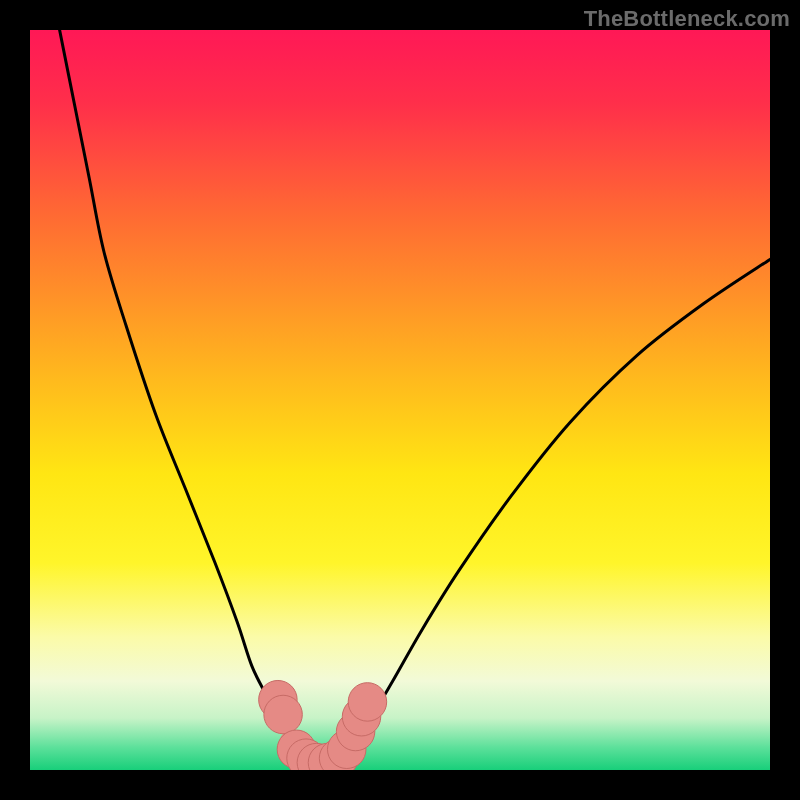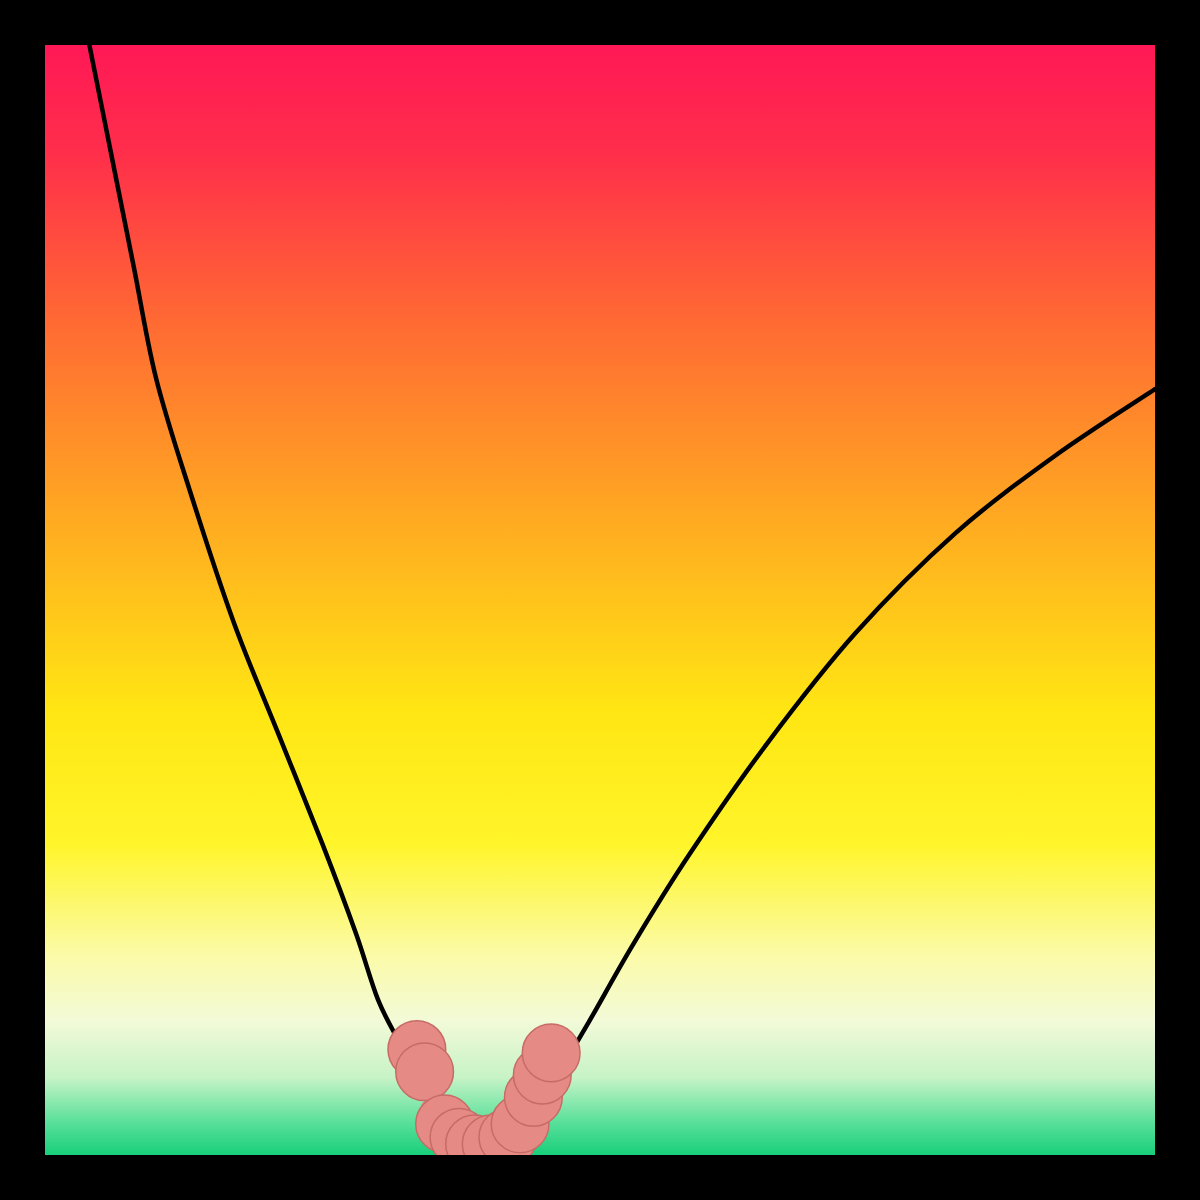--- a/index.html
+++ b/index.html
@@ -36,20 +36,21 @@
     letter-spacing: 0.2px;
   }
   svg {
     display: block;
   }
 </style>
 </head>
 <body>
 
 <div class="frame">
+  <div class="watermark">TheBottleneck.com</div>
 
   <div class="plot-area">
     <svg id="chart-svg" width="740" height="740" viewBox="0 0 740 740" preserveAspectRatio="none">
       <defs>
         <linearGradient id="bg-grad" x1="0" y1="0" x2="0" y2="1">
             <stop offset="0.0%" stop-color="#ff1856"></stop>
             <stop offset="10.0%" stop-color="#ff2f4a"></stop>
             <stop offset="25.0%" stop-color="#ff6a33"></stop>
             <stop offset="45.0%" stop-color="#ffb21f"></stop>
             <stop offset="60.0%" stop-color="#ffe613"></stop>

